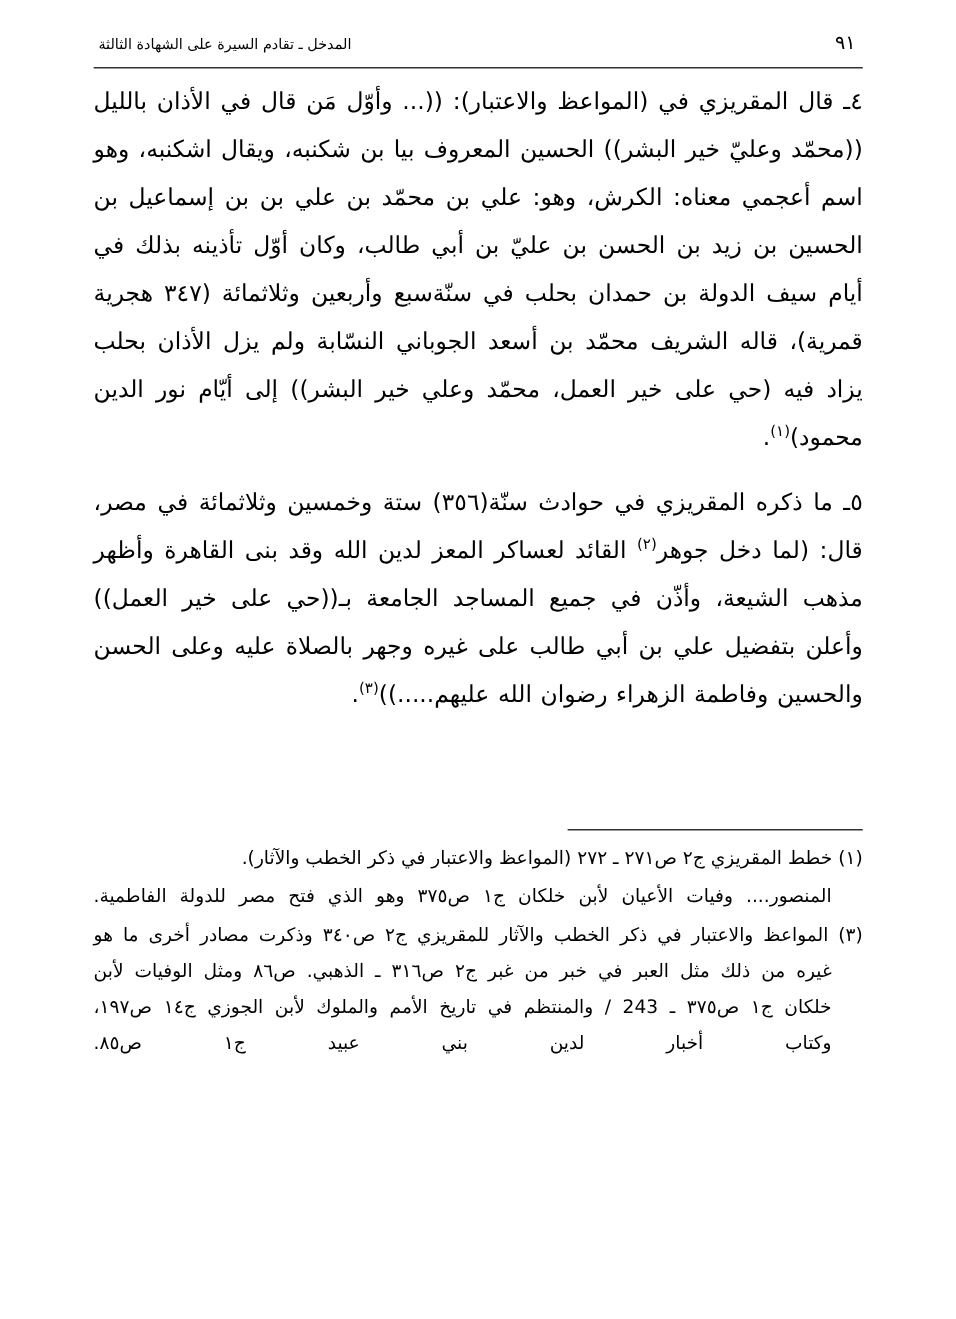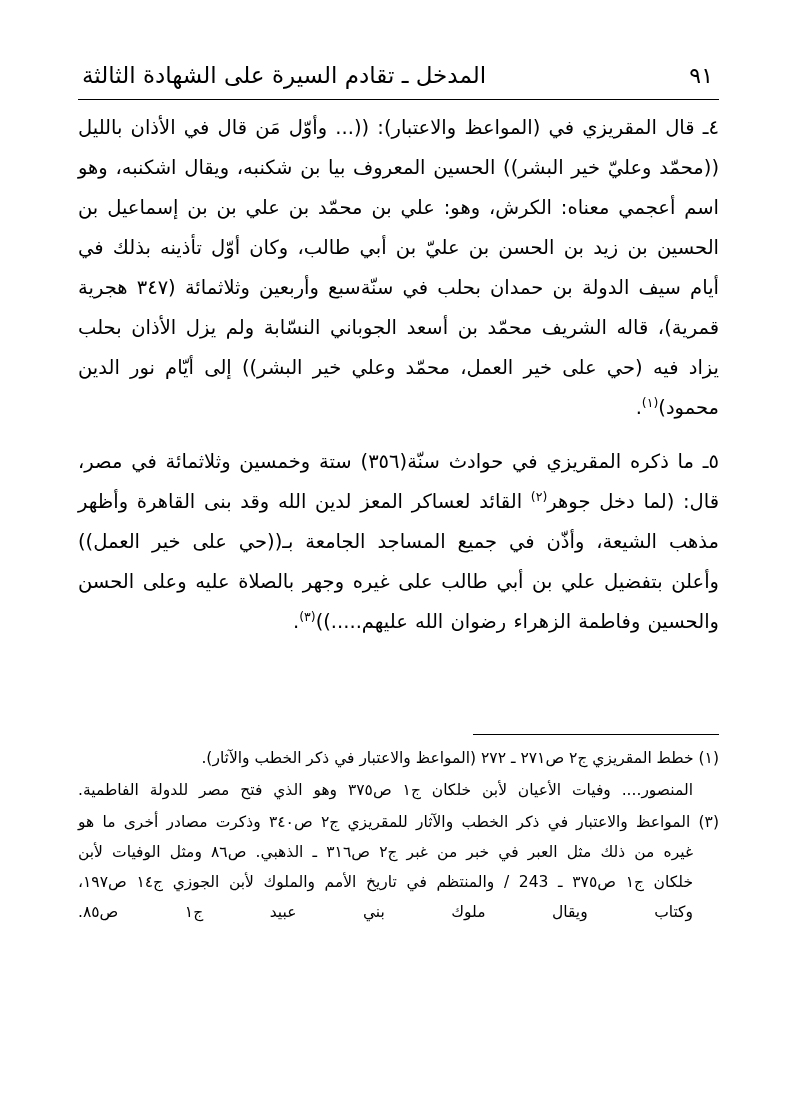--- a/index.html
+++ b/index.html
@@ -27,27 +27,26 @@
   
   .header {
     display: flex;
     flex-direction: row;
     align-items: baseline;
     justify-content: space-between;
     direction: rtl;
     padding: 0 6px 0 4px;
   }
   .page-number {
-    font-size: 22px;
+    font-size: 16px;
     letter-spacing: 1px;
     font-family: "DejaVu Sans", sans-serif;
-    margin-top: 37px;
   }
   .header-title {
-    font-size: 23px;
+    font-size: 12px;
     font-family: "DejaVu Sans", sans-serif;
   }
   .rule {
     margin-top: 11px;
     border: 0;
     border-top: 1.6px solid #000;
     width: 100%;
   }
   
   .body {
@@ -132,19 +131,19 @@
     </div>
 
     <div class="fn-item">
       <span class="cont">المنصور.... وفيات الأعيان لأبن خلكان ج١ ص٣٧٥ وهو الذي فتح مصر للدولة الفاطمية.</span>
     </div>
 
     <div class="fn-item">
       <span>(٣) المواعظ والاعتبار في ذكر الخطب والآثار للمقريزي ج٢ ص٣٤٠ وذكرت مصادر أخرى ما هو</span>
       <span class="cont">غيره من ذلك مثل العبر في خبر من غبر ج٢ ص٣١٦ ـ الذهبي. ص٨٦ ومثل الوفيات لأبن</span>
       <span class="cont">خلكان ج١ ص٣٧٥ ـ 243 / والمنتظم في تاريخ الأمم والملوك لأبن الجوزي ج١٤ ص١٩٧،</span>
-      <span class="cont">وكتاب ويقال ملوك بني عبيد ج١ ص٨٥.</span>
+      <span class="cont">وكتاب أخبار لدين بني عبيد ج١ ص٨٥.</span>
       <span class="cont centerish"></span>
     </div>
 
   </div>
 
 </div>
 
 </body></html>

